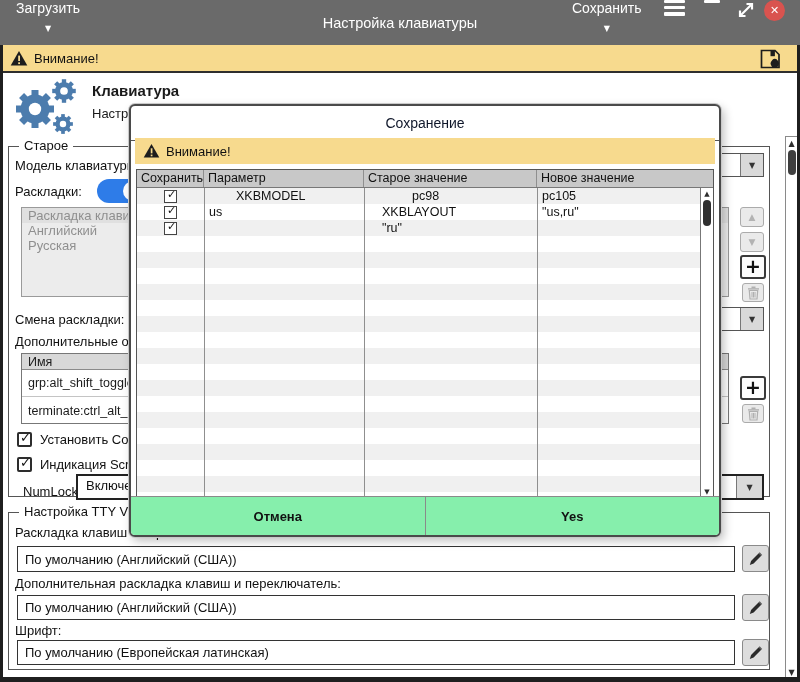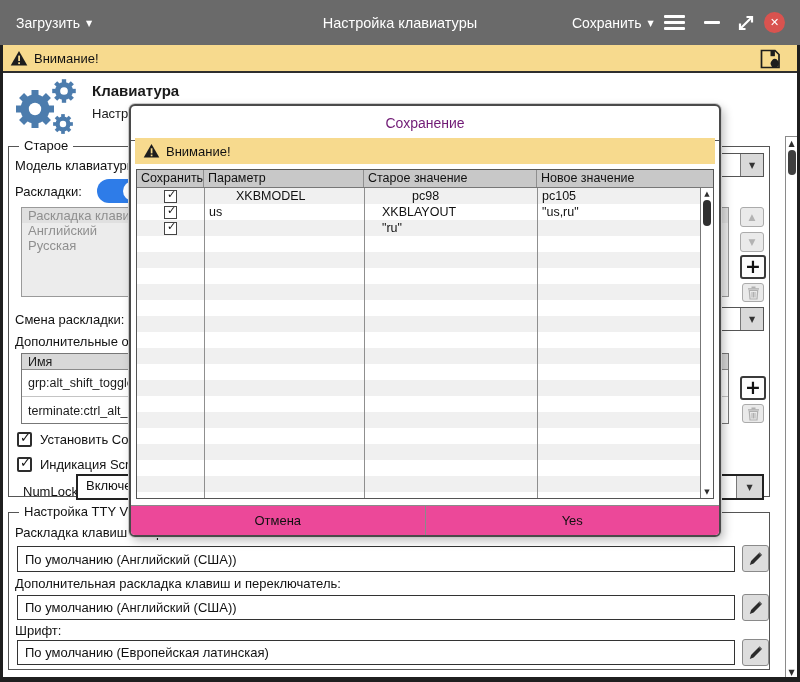--- a/index.html
+++ b/index.html
@@ -10,21 +10,21 @@
 
   
   .frame-left  { left:0; top:45px; bottom:0; width:3px; background:#1f1f1f; z-index:30; }
   .frame-right { right:0; top:45px; bottom:0; width:3px; background:#1f1f1f; z-index:30; }
   .frame-bottom{ left:0; bottom:0; height:5px; width:800px; background:#1f1f1f; z-index:30; }
 
   
   .titlebar { left:0; top:0; width:800px; height:45px; background:#6a6a6a; color:#fff;
               font-size:14px; z-index:31; }
   .tb-item { position:absolute; top:0; height:45px; display:flex; align-items:center; gap:6px;
-             color:#fff; cursor:default; }
+             color:#fff; cursor:default;flex-direction:column; }
   .tb-caret { font-family:"DejaVu Sans",sans-serif; font-size:8px; padding-top:2px; }
   .tb-title { left:0; width:800px; justify-content:center; font-size:14.5px; }
   .hamburger { display:flex; flex-direction:column; gap:3px; }
   .hamburger span { display:block; width:21px; height:3.2px; background:#fff; border-radius:1px; }
   .minbar { width:16px; height:3.2px; background:#fff; border-radius:1px; }
   .closebtn { width:21px; height:21px; border-radius:50%; background:#d9534f; display:flex;
               align-items:center; justify-content:center; color:#fff; font-size:11px;
               font-weight:bold; font-family:"DejaVu Sans",sans-serif; }
 
   
@@ -97,21 +97,21 @@
   .vscroll { background:#fff; border:1px solid #8a8a8a; }
   .vscroll .sarr { position:absolute; left:0; width:100%; text-align:center; font-size:8px;
                    color:#2d2d2d; font-family:"DejaVu Sans",sans-serif; }
   .vscroll .sthumb { position:absolute; left:2px; width:8px; background:#3f3f3f; border-radius:4px; }
 
   
   .modal { left:129px; top:104px; width:592px; height:433px; background:#fff;
            border:2px solid #4a4a4a; border-radius:6px; z-index:20;
            box-shadow:0 0 0 1px #c9c9c9, 3px 4px 10px rgba(0,0,0,.25); }
   .modal-title { position:absolute; left:0; top:0; width:100%; height:35px; display:flex;
-                 align-items:center; justify-content:center; font-size:14px; color:#701a75;
+                 align-items:center; justify-content:center; font-size:14px; color:#0f172a;
                  border-bottom:1px solid #555; }
   .modal-warn { position:absolute; left:4px; right:4px; top:32px; height:26px; background:#f7da8e;
                 display:flex; align-items:center; }
 
   .dtable { position:absolute; left:5px; top:63px; width:578px; height:330px;
             border:1px solid #555; font-size:12.5px; color:#111; }
   .dhead { display:flex; height:18px; background:#c8c8c8; border-bottom:1px solid #777; }
   .dhead .hc { padding:1px 4px; border-right:1px solid #8f8f8f; white-space:nowrap; overflow:hidden; }
   .dhead .hc:last-child { border-right:none; }
   .dbody { position:absolute; left:0; right:0; top:18px; bottom:0;
@@ -123,22 +123,22 @@
          align-items:center; justify-content:center; font-size:11px; line-height:1;
          font-family:"DejaVu Sans",sans-serif; color:#111; }
   .dcb .mark { position:relative; top:-2px; left:1px; }
   .dscroll { position:absolute; right:0; top:0; bottom:0; width:13px; background:#fff;
              border-left:1px solid #777; }
   .dscroll .sarr { position:absolute; left:0; width:100%; text-align:center; font-size:7px;
                    color:#2d2d2d; font-family:"DejaVu Sans",sans-serif; }
   .dscroll .sthumb { position:absolute; left:2px; width:8px; height:26px; top:12px;
                      background:#2f2f2f; border-radius:4px; }
 
-  .dbuttons { position:absolute; left:0; right:0; bottom:0; height:30px; display:flex;
-              border-top:1px solid #8a8a8a; background:#ec4899; border-radius:0 0 4px 4px; }
+  .dbuttons { position:absolute; left:0; right:0; bottom:0; height:39px; display:flex;
+              border-top:1px solid #8a8a8a; background:#86efac; border-radius:0 0 4px 4px;font-weight:bold; }
   .dbtn { flex:1; display:flex; align-items:center; justify-content:center; font-size:13px;
           color:#111; }
   .dbtn.right { border-left:1px solid #8a8a8a; }
 </style>
 </head>
 <body>
 
 <div class="app">
 
   <div class="abs titlebar">

